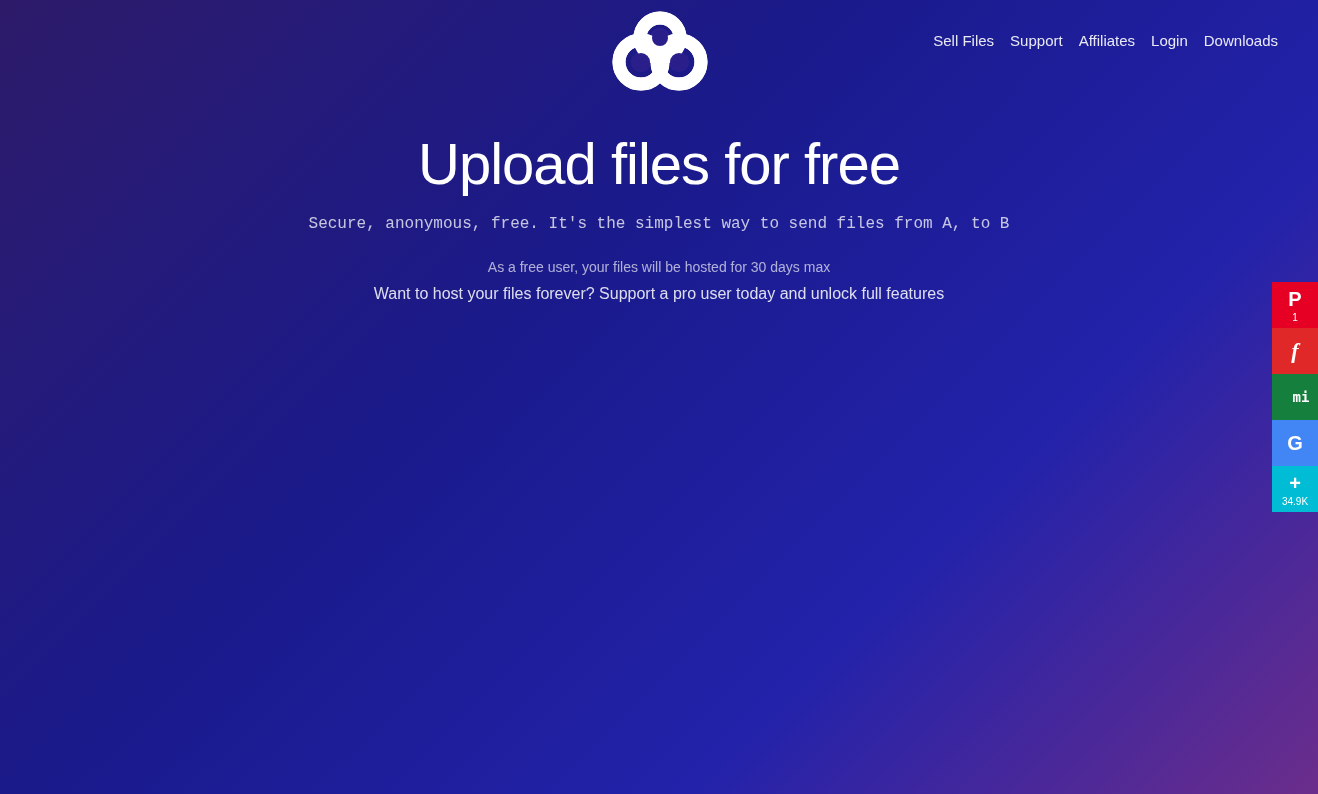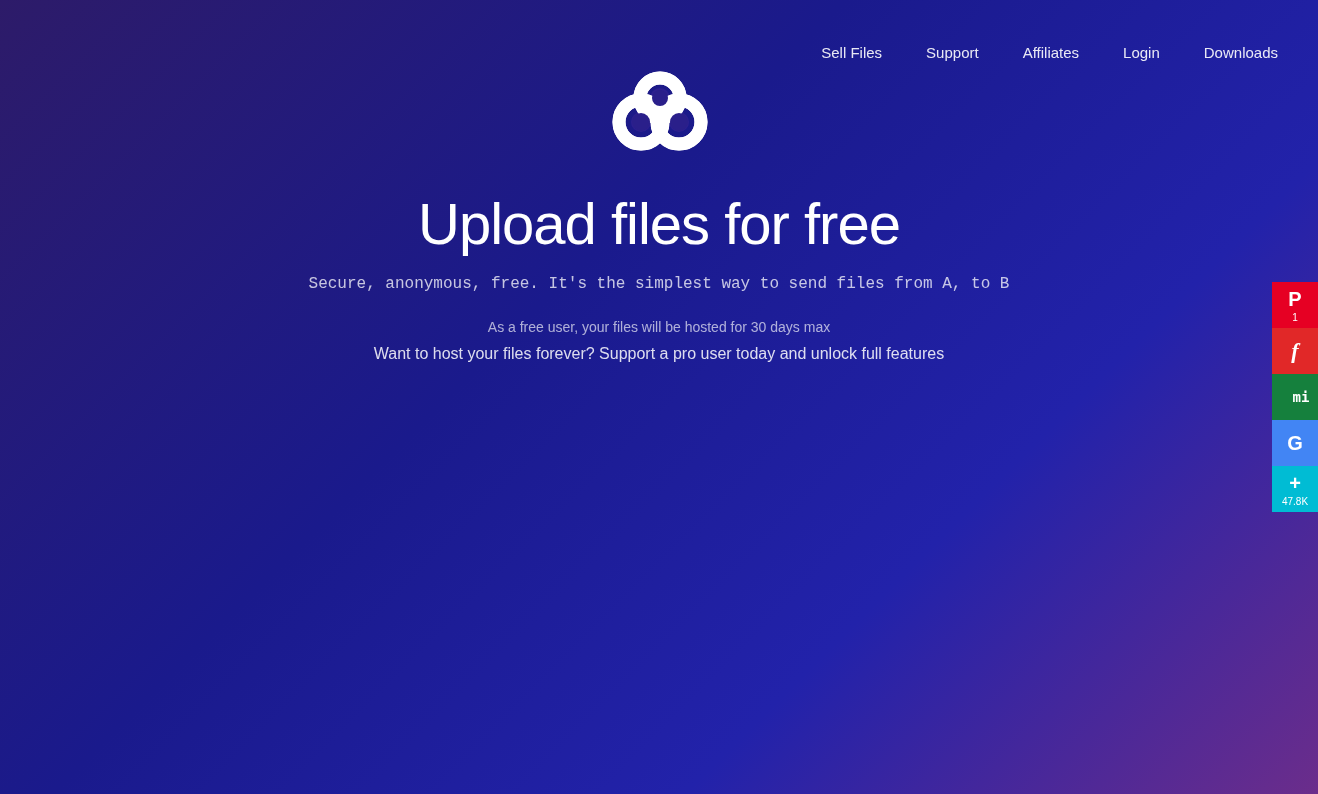--- a/index.html
+++ b/index.html
@@ -9,41 +9,40 @@
       height: 794px;
       overflow: hidden;
       font-family: 'Segoe UI', Arial, sans-serif;
       background: linear-gradient(135deg, #2d1b69 0%, #1a1a8c 40%, #2222aa 70%, #6b2d8b 100%);
       color: white;
     }
 
     
     nav {
       position: absolute;
-      top: 12px; right: 0;
-      display: flex;
-      align-items: center;
-      gap: 44px;
+      top: 0; right: 0;
+      display: flex;
+      align-items: center;
+      gap: 16px;
       padding: 32px 40px;
     }
 
     nav a {
       color: white;
       text-decoration: none;
       font-size: 15px;
       opacity: 0.9;
       cursor: pointer;
     }
 
     
     .main {
       display: flex;
       flex-direction: column;
       align-items: center;
-      padding-top: 60px;
     }
 
     
     .logo-container {
       width: 120px;
       height: 110px;
       margin-bottom: 20px;
     }
 
     .logo-svg {
@@ -251,15 +250,15 @@
     <span class="flipboard-f">f</span>
   </div>
   <div class="social-btn mightytext">
     <span class="mi-icon">mi</span>
   </div>
   <div class="social-btn google">
     <span class="g-icon">G</span>
   </div>
   <div class="social-btn share">
     <span class="share-plus">+</span>
-    <span class="count">47.8K</span>
+    <span class="count">34.9K</span>
   </div>
 </div>
 
 </body></html>

